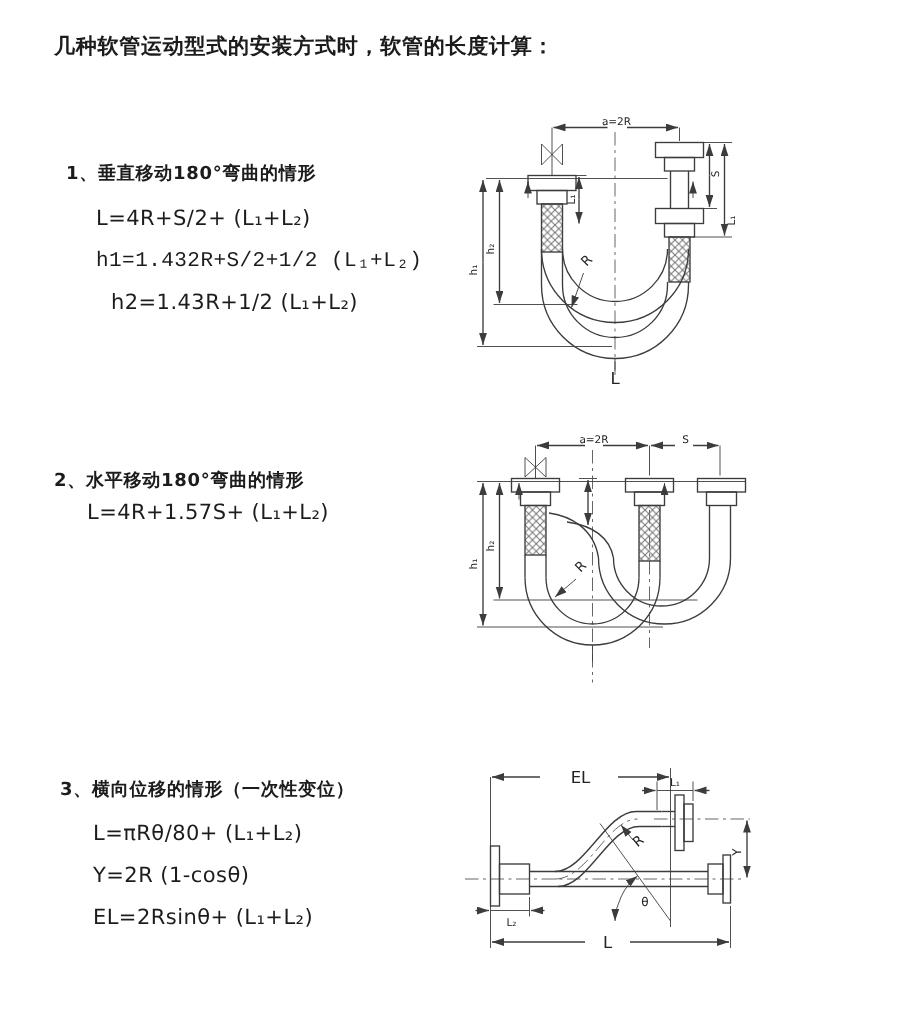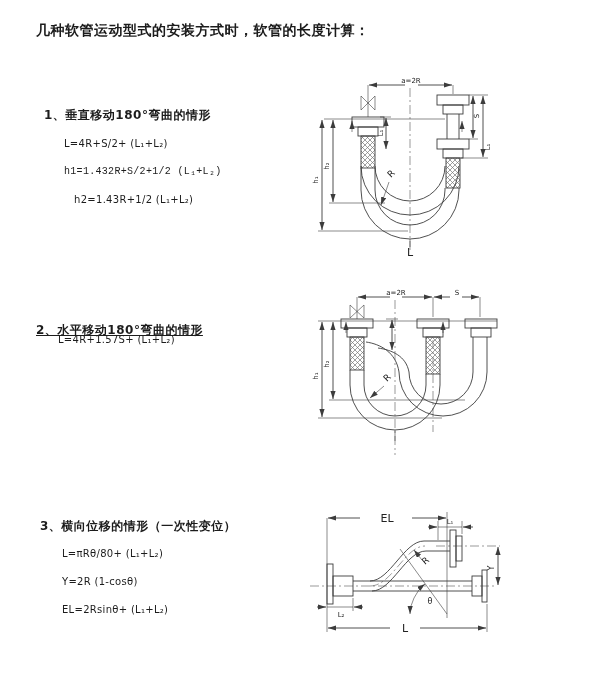--- a/index.html
+++ b/index.html
@@ -1,20 +1,20 @@
 <!DOCTYPE html>
 <html><head>
 <meta charset="utf-8">
 <style>
   html,body{margin:0;padding:0;background:#ffffff;}
   #page{position:relative;width:600px;height:675px;background:#ffffff;overflow:hidden;
         font-family:"DejaVu Sans","Liberation Sans",sans-serif;color:#1c1c1c;}
   .title{position:absolute;font-size:14px;font-weight:bold;letter-spacing:0.5px;white-space:nowrap;}
   .heading{position:absolute;font-size:12px;font-weight:bold;letter-spacing:0.5px;white-space:nowrap;}
-  .formula{position:absolute;font-size:10px;letter-spacing:0.3px;white-space:nowrap;}
+  .formula{position:absolute;font-size:14px;letter-spacing:0.3px;white-space:nowrap;}
   svg.dwg{position:absolute;}
   .gg line,.gg path,.gg rect{stroke:#3c3c3c;fill:none;stroke-width:0.9;}
   .gg .tn{stroke-width:0.6;}
   .gg .cl{stroke-width:0.6;stroke-dasharray:9 3 2 3;stroke:#555;}
   .gg text{stroke:none;fill:#222;font-family:"DejaVu Sans",sans-serif;}
   .f7{font-size:7px;}
   .f8{font-size:8px;}
   .f9{font-size:9px;}
   .f11{font-size:11px;}
 </style>
@@ -23,21 +23,21 @@
 
 <div id="page">
 
   <div class="title" style="left:36px;top:22px;">几种软管运动型式的安装方式时，软管的长度计算：</div>
 
   <div class="heading" style="left:44px;top:107px;">1、垂直移动180°弯曲的情形</div>
   <div class="formula" style="left:64px;top:138px;">L=4R+S/2+ (L₁+L₂)</div>
   <div class="formula" style="left:64px;top:166px;font-family:Liberation Mono, monospace;">h1=1.432R+S/2+1/2 (L₁+L₂)</div>
   <div class="formula" style="left:74px;top:194px;">h2=1.43R+1/2 (L₁+L₂)</div>
 
-  <div class="heading" style="left:36px;top:322px;text-decoration:underline;">2、水平移动180°弯曲的情形</div>
+  <div class="heading" style="left:36px;top:312px;">2、水平移动180°弯曲的情形</div>
   <div class="formula" style="left:58px;top:334px;">L=4R+1.57S+ (L₁+L₂)</div>
 
   <div class="heading" style="left:40px;top:518px;">3、横向位移的情形（一次性变位）</div>
   <div class="formula" style="left:62px;top:548px;">L=πRθ/80+ (L₁+L₂)</div>
   <div class="formula" style="left:62px;top:576px;">Y=2R (1-cosθ)</div>
   <div class="formula" style="left:62px;top:604px;">EL=2Rsinθ+ (L₁+L₂)</div>
 
   <svg class="dwg" style="left:300px;top:70px;" width="300" height="195" viewBox="300 70 300 195">
     <defs>
       <marker id="ar1" markerWidth="9" markerHeight="7" refX="8" refY="2.6" orient="auto" markerUnits="userSpaceOnUse">

